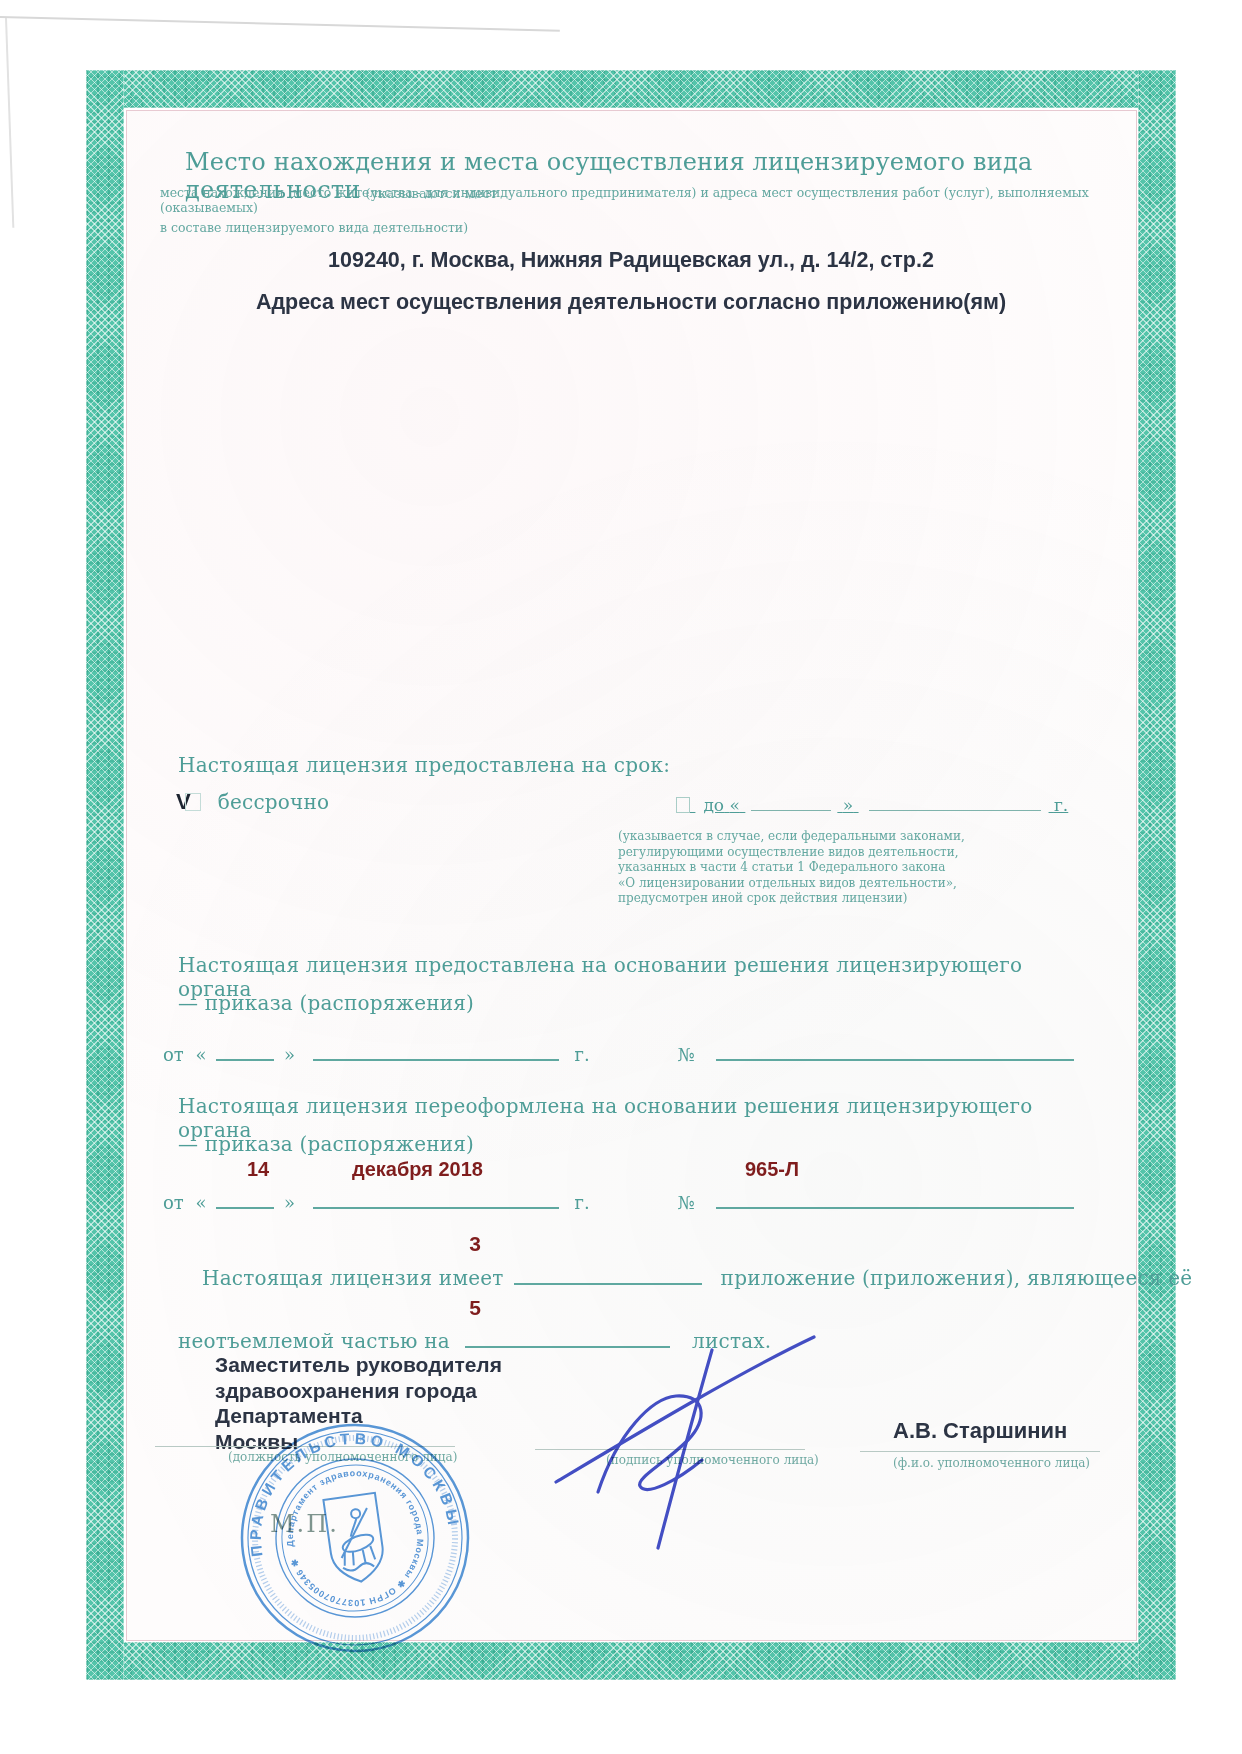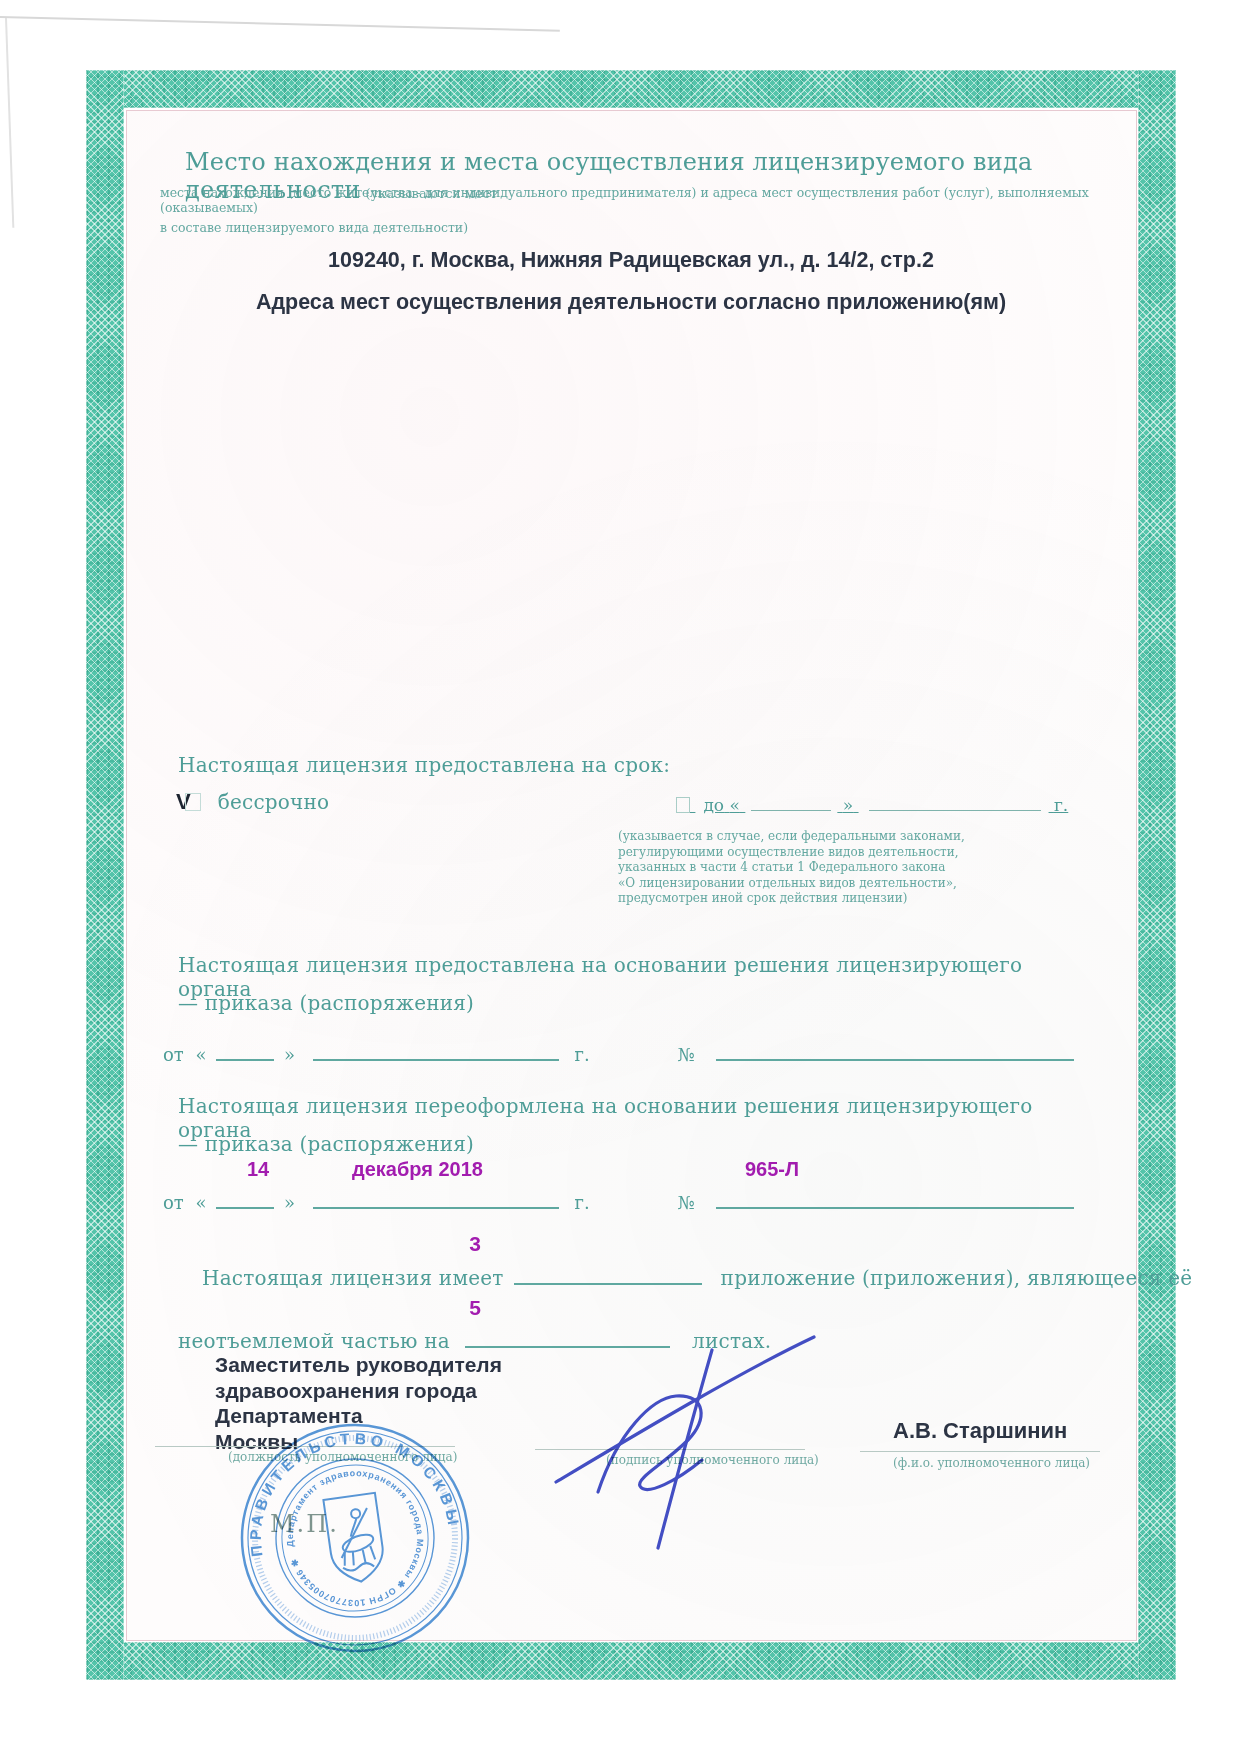--- a/index.html
+++ b/index.html
@@ -28,21 +28,21 @@
       radial-gradient(circle at 30% 20%, rgba(230,170,185,.05), rgba(255,255,255,0) 55%),
       radial-gradient(circle at 70% 70%, rgba(150,200,190,.05), rgba(255,255,255,0) 60%),
       #fefcfc;}
   
   .teal{color:#4E9D97;}
   .teal-sm{color:#64A8A1;}
   .serif-big{font-size:24px;letter-spacing:.2px;}
   .serif-body{font-size:20px;letter-spacing:.2px;}
   .serif-line{font-size:18px;}
   .bold-dark{font-family:"Liberation Sans",sans-serif;font-weight:bold;color:#2C3444;}
-  .bold-val{font-family:"Liberation Sans",sans-serif;font-weight:bold;color:#a21caf;}
+  .bold-val{font-family:"Liberation Sans",sans-serif;font-weight:bold;color:#7f1d1d;}
   .abs{position:absolute;}
   .u{display:inline-block;border-bottom:2px solid #5fa8a0;height:1.05em;vertical-align:baseline;}
   .u-thin{display:inline-block;border-bottom:1px solid #7fb3ac;height:1.05em;vertical-align:baseline;}
   .cap{font-size:12px;color:#6FA9A2;}
   .sig-line{position:absolute;border-top:1.5px solid #b8c9c4;}
   .chkbox{display:inline-block;width:14px;height:16px;border:1.5px solid #a9cdc7;vertical-align:-2px;}
   .vmark{font-family:"Liberation Sans",sans-serif;font-weight:bold;font-size:22px;color:#1d2430;}
   .stamp-wrap{position:absolute;left:225px;top:1408px;width:260px;height:260px;
               transform:rotate(-8deg);mix-blend-mode:multiply;opacity:.92;}
   .sig-wrap{position:absolute;left:540px;top:1320px;width:290px;height:250px;mix-blend-mode:multiply;}

